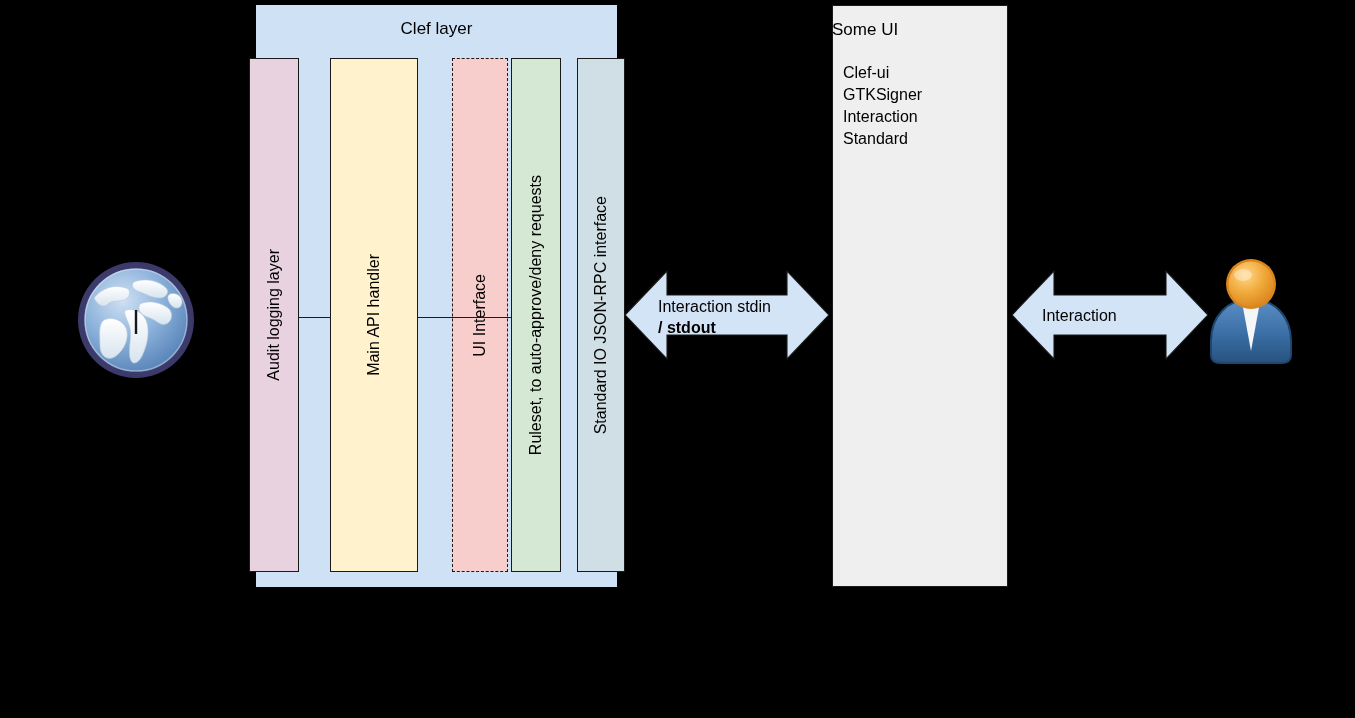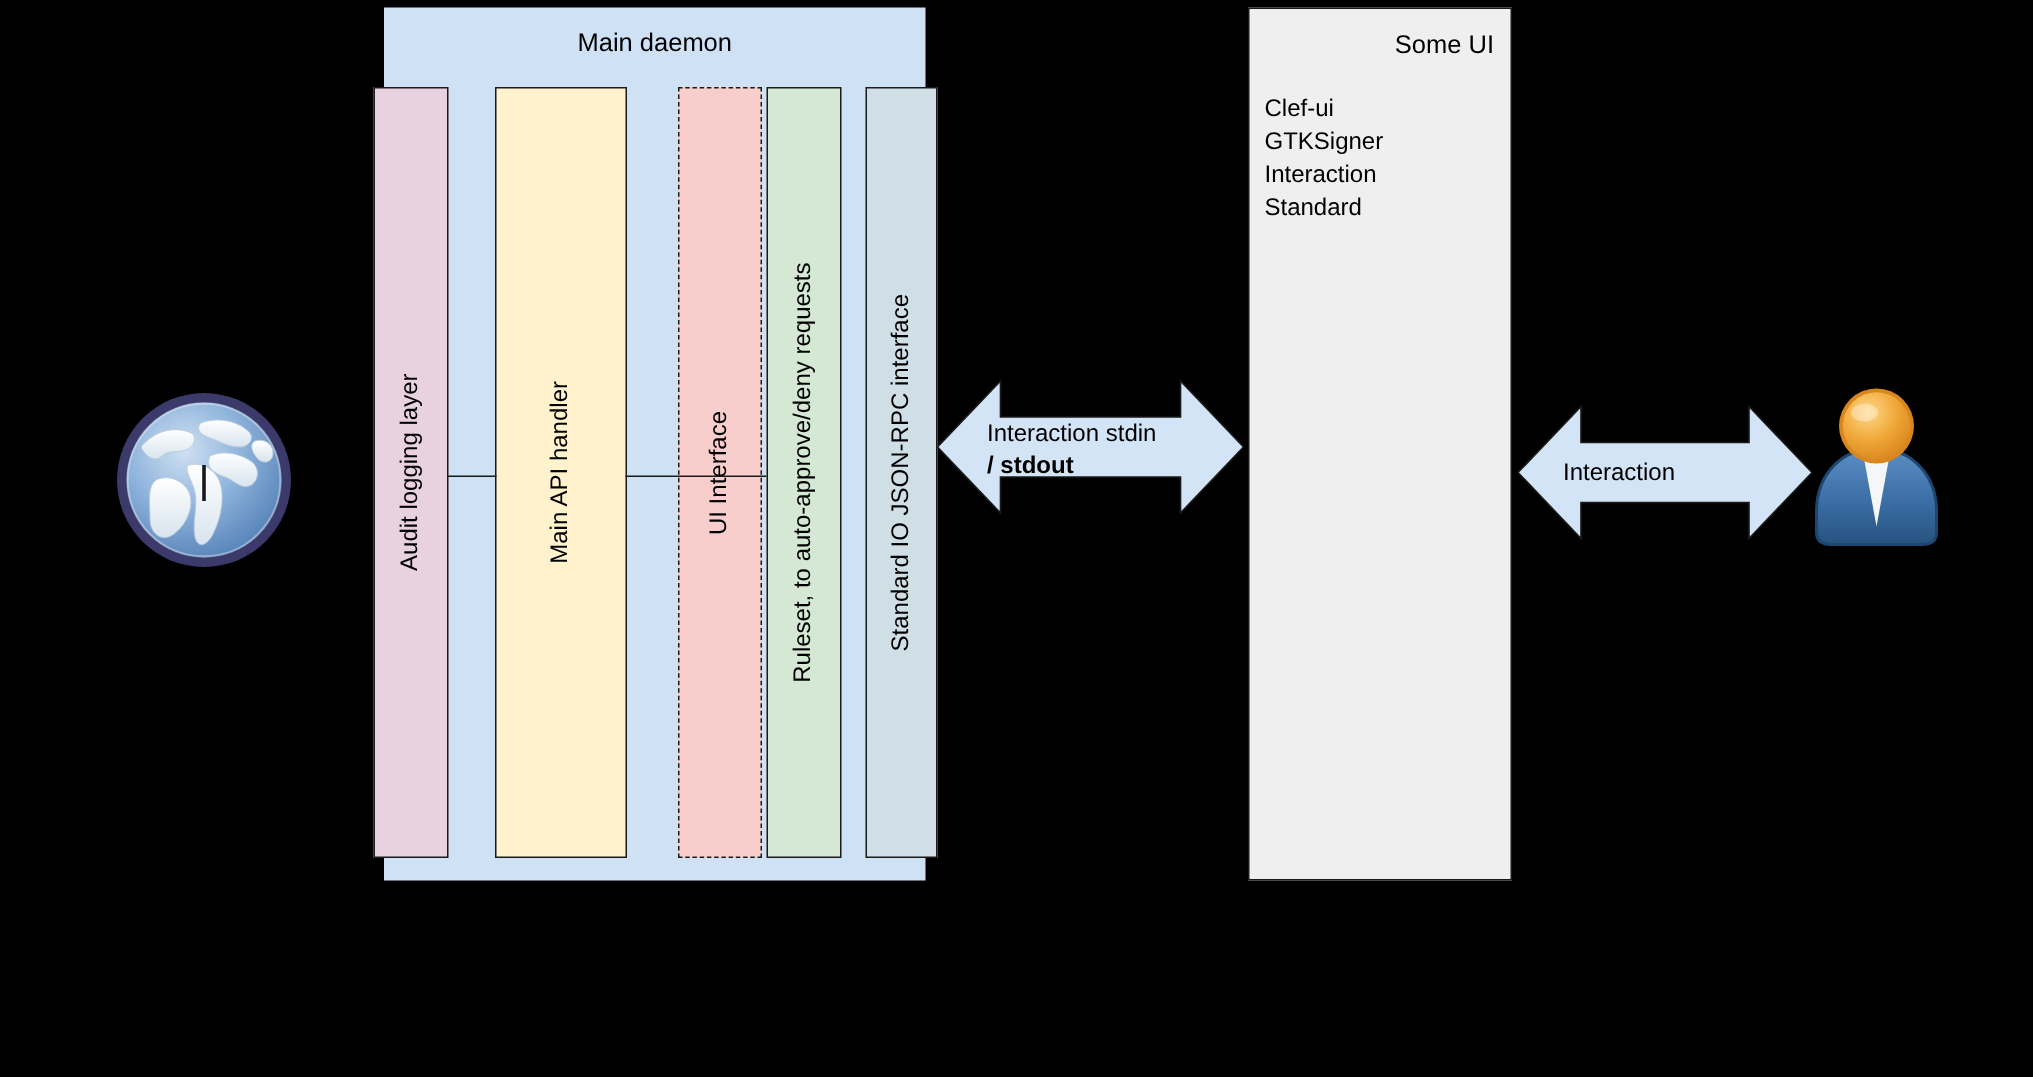--- a/index.html
+++ b/index.html
@@ -87,21 +87,21 @@
   }
   .darrow svg { display: block; }
   .darrow .alabel {
     position: absolute;
     font-size: 16px;
     line-height: 21px;
     color: #000;
     white-space: nowrap;
   }
 
-  .arrow-stdio { left: 625px; top: 252px; width: 204px; height: 92px; }
+  .arrow-stdio { left: 625px; top: 269px; width: 204px; height: 92px; }
   .arrow-stdio .alabel { left: 33px; top: 27px; }
 
   .arrow-user  { left: 1012px; top: 269px; width: 196px; height: 92px; }
   .arrow-user .alabel { left: 30px; top: 36px; }
 
   
   .ui-box {
     position: absolute;
     left: 832px;
     top: 5px;
@@ -109,21 +109,21 @@
     height: 582px;
     background: #efefef;
     border: 1.4px solid #1a1a1a;
     box-sizing: border-box;
   }
   .ui-title {
     position: absolute;
     left: 832px;
     top: 19px;
     width: 164px;
-    text-align: right;
+    text-align: left;
     font-size: 17px;
     line-height: 22px;
   }
   .ui-list {
     position: absolute;
     left: 843px;
     top: 62px;
     width: 160px;
     font-size: 16px;
     line-height: 22px;
@@ -175,21 +175,21 @@
         <path d="M30 62 C38 58 48 62 52 70 C56 80 50 92 42 98 C34 104 26 98 26 88 C26 78 24 66 30 62 Z"></path>
         <path d="M96 36 C102 34 108 38 108 44 C108 50 102 52 98 48 C94 44 92 38 96 36 Z"></path>
       </g>
       <path d="M62 52 L62 76" stroke="#17171f" stroke-width="2.4" fill="none"></path>
       <circle cx="62" cy="62" r="54" fill="none" stroke="#3b3a6b" stroke-width="5"></circle>
       <circle cx="62" cy="62" r="51" fill="none" stroke="#ffffff" stroke-opacity="0.35" stroke-width="1.6"></circle>
     </svg>
   </div>
 
   <div class="daemon-box"></div>
-  <div class="daemon-title">Main daemon</div>
+  <div class="daemon-title">Clef layer</div>
 
   <div class="col col-audit">
     <span class="vlabel">Audit logging layer</span>
   </div>
 
   <div class="col col-api">
     <span class="vlabel">Main API handler</span>
   </div>
 
   <div class="col col-ui">

